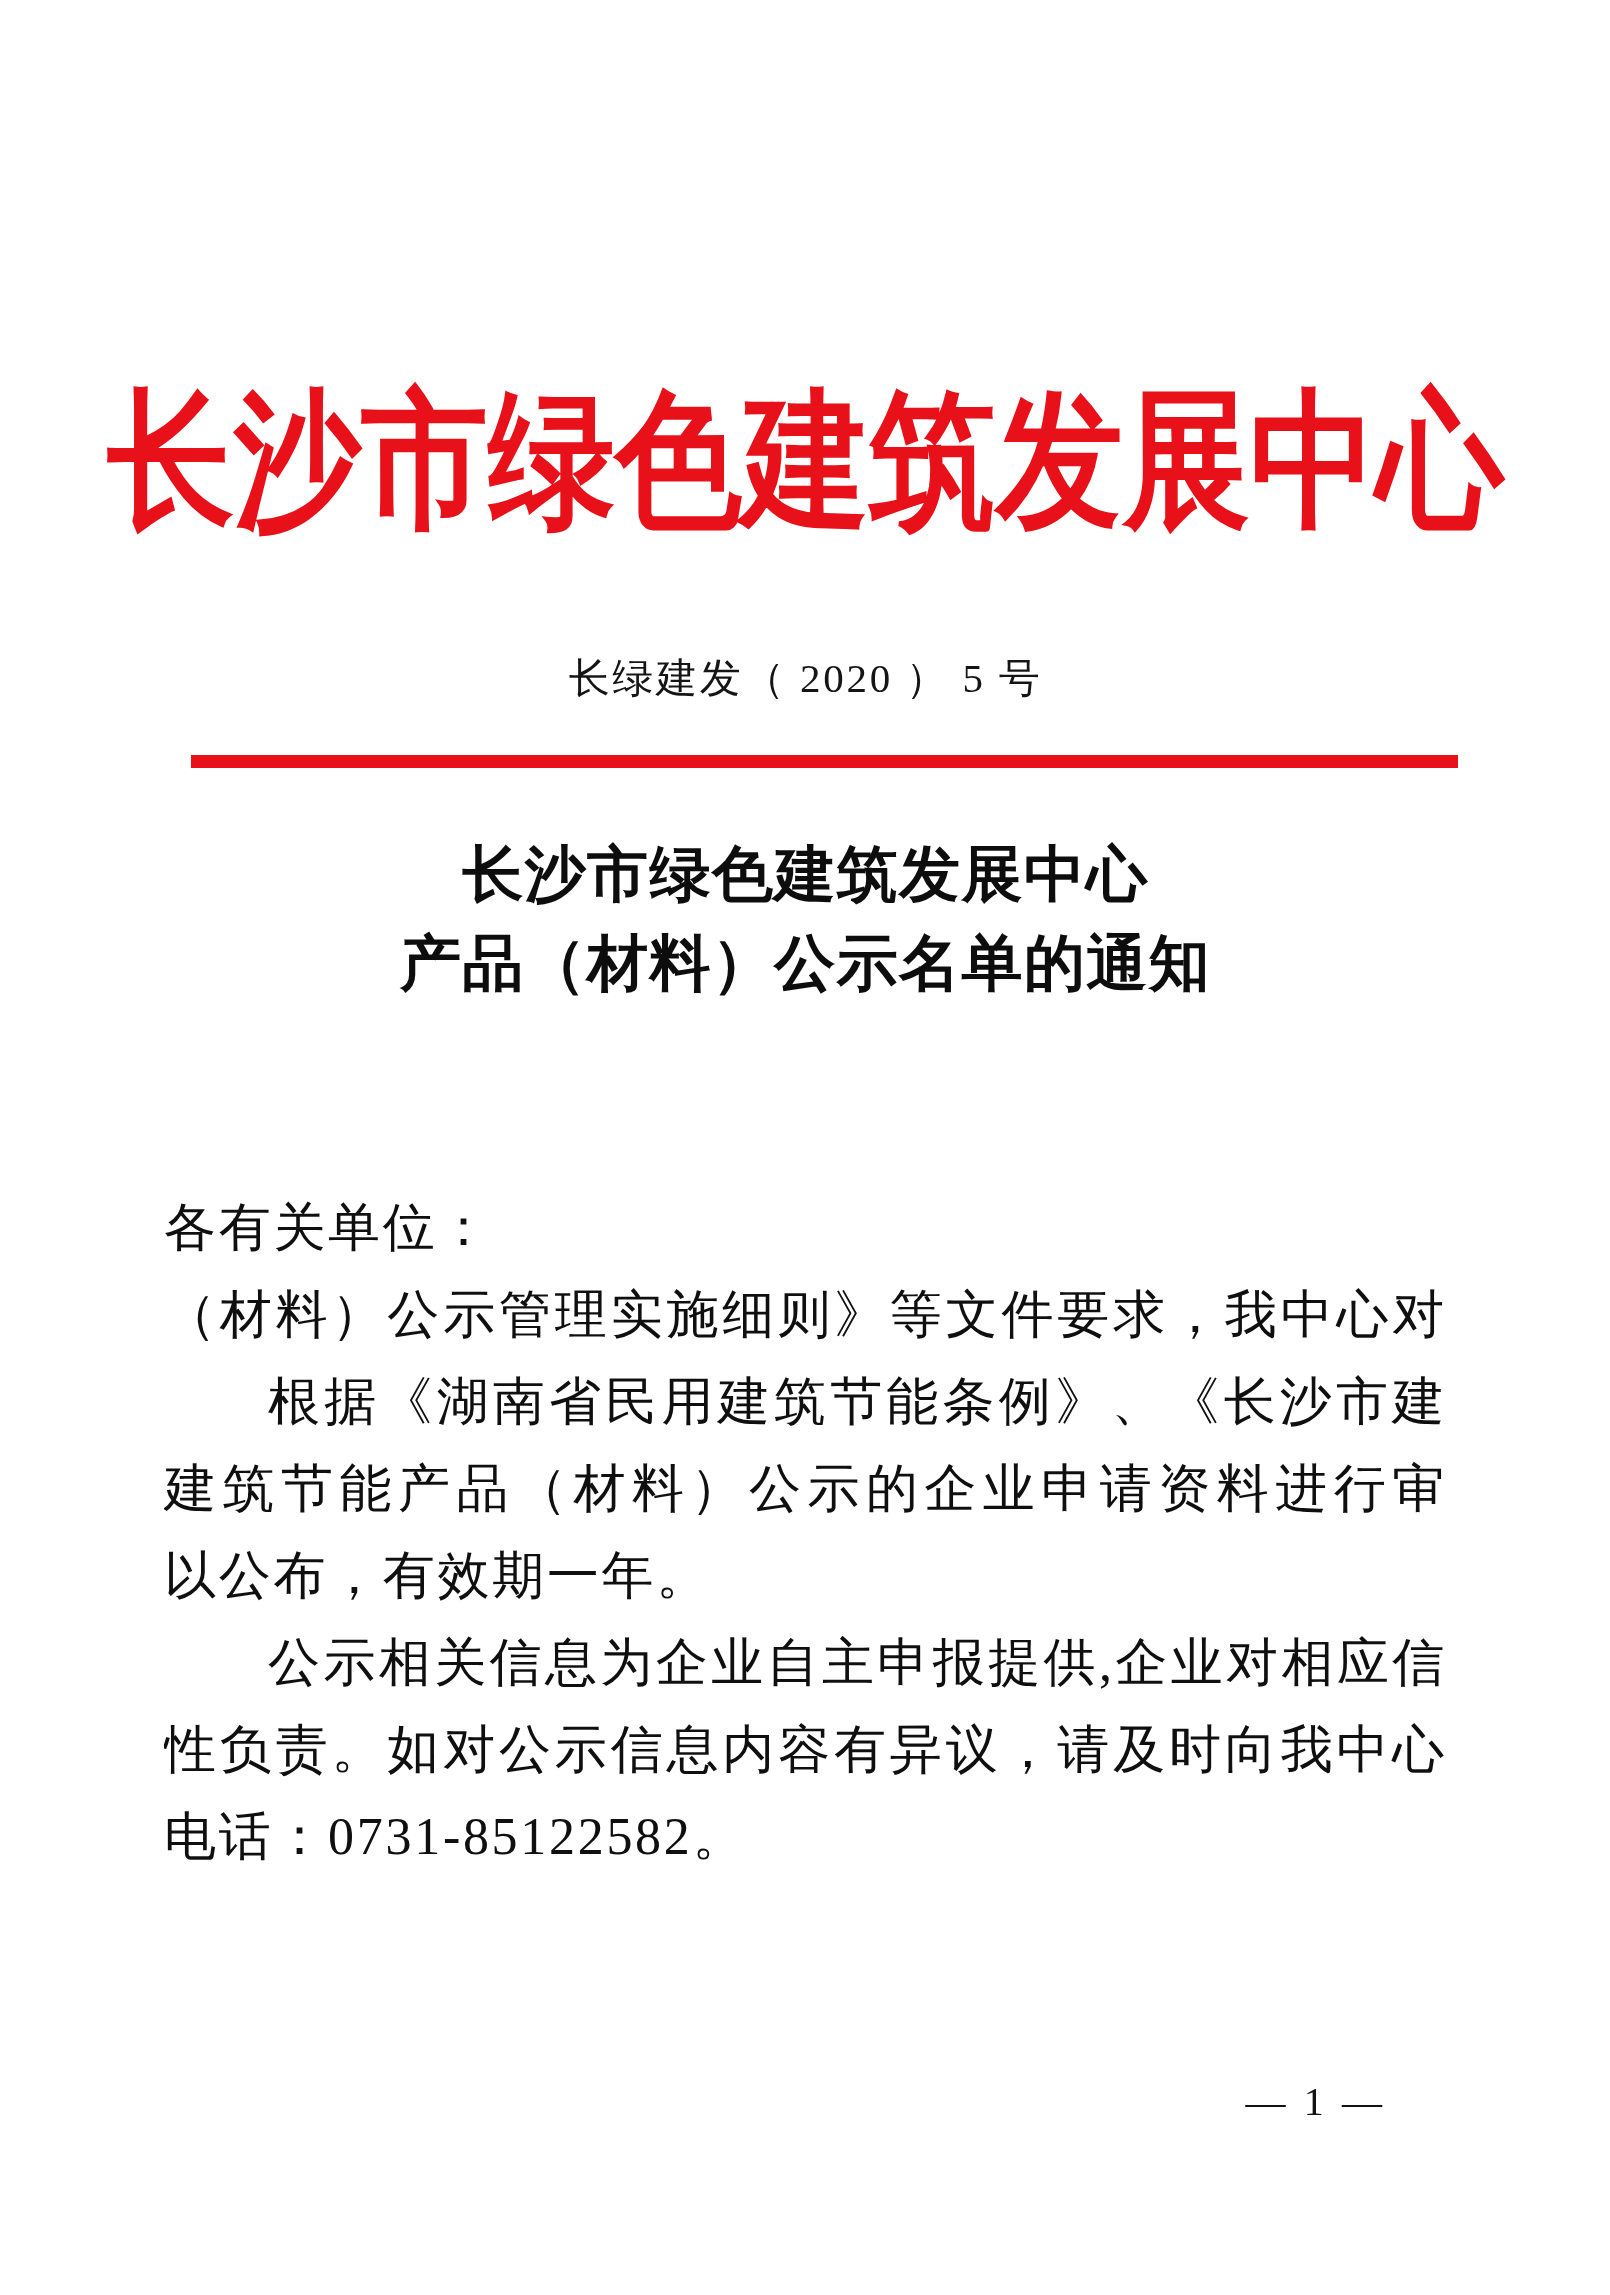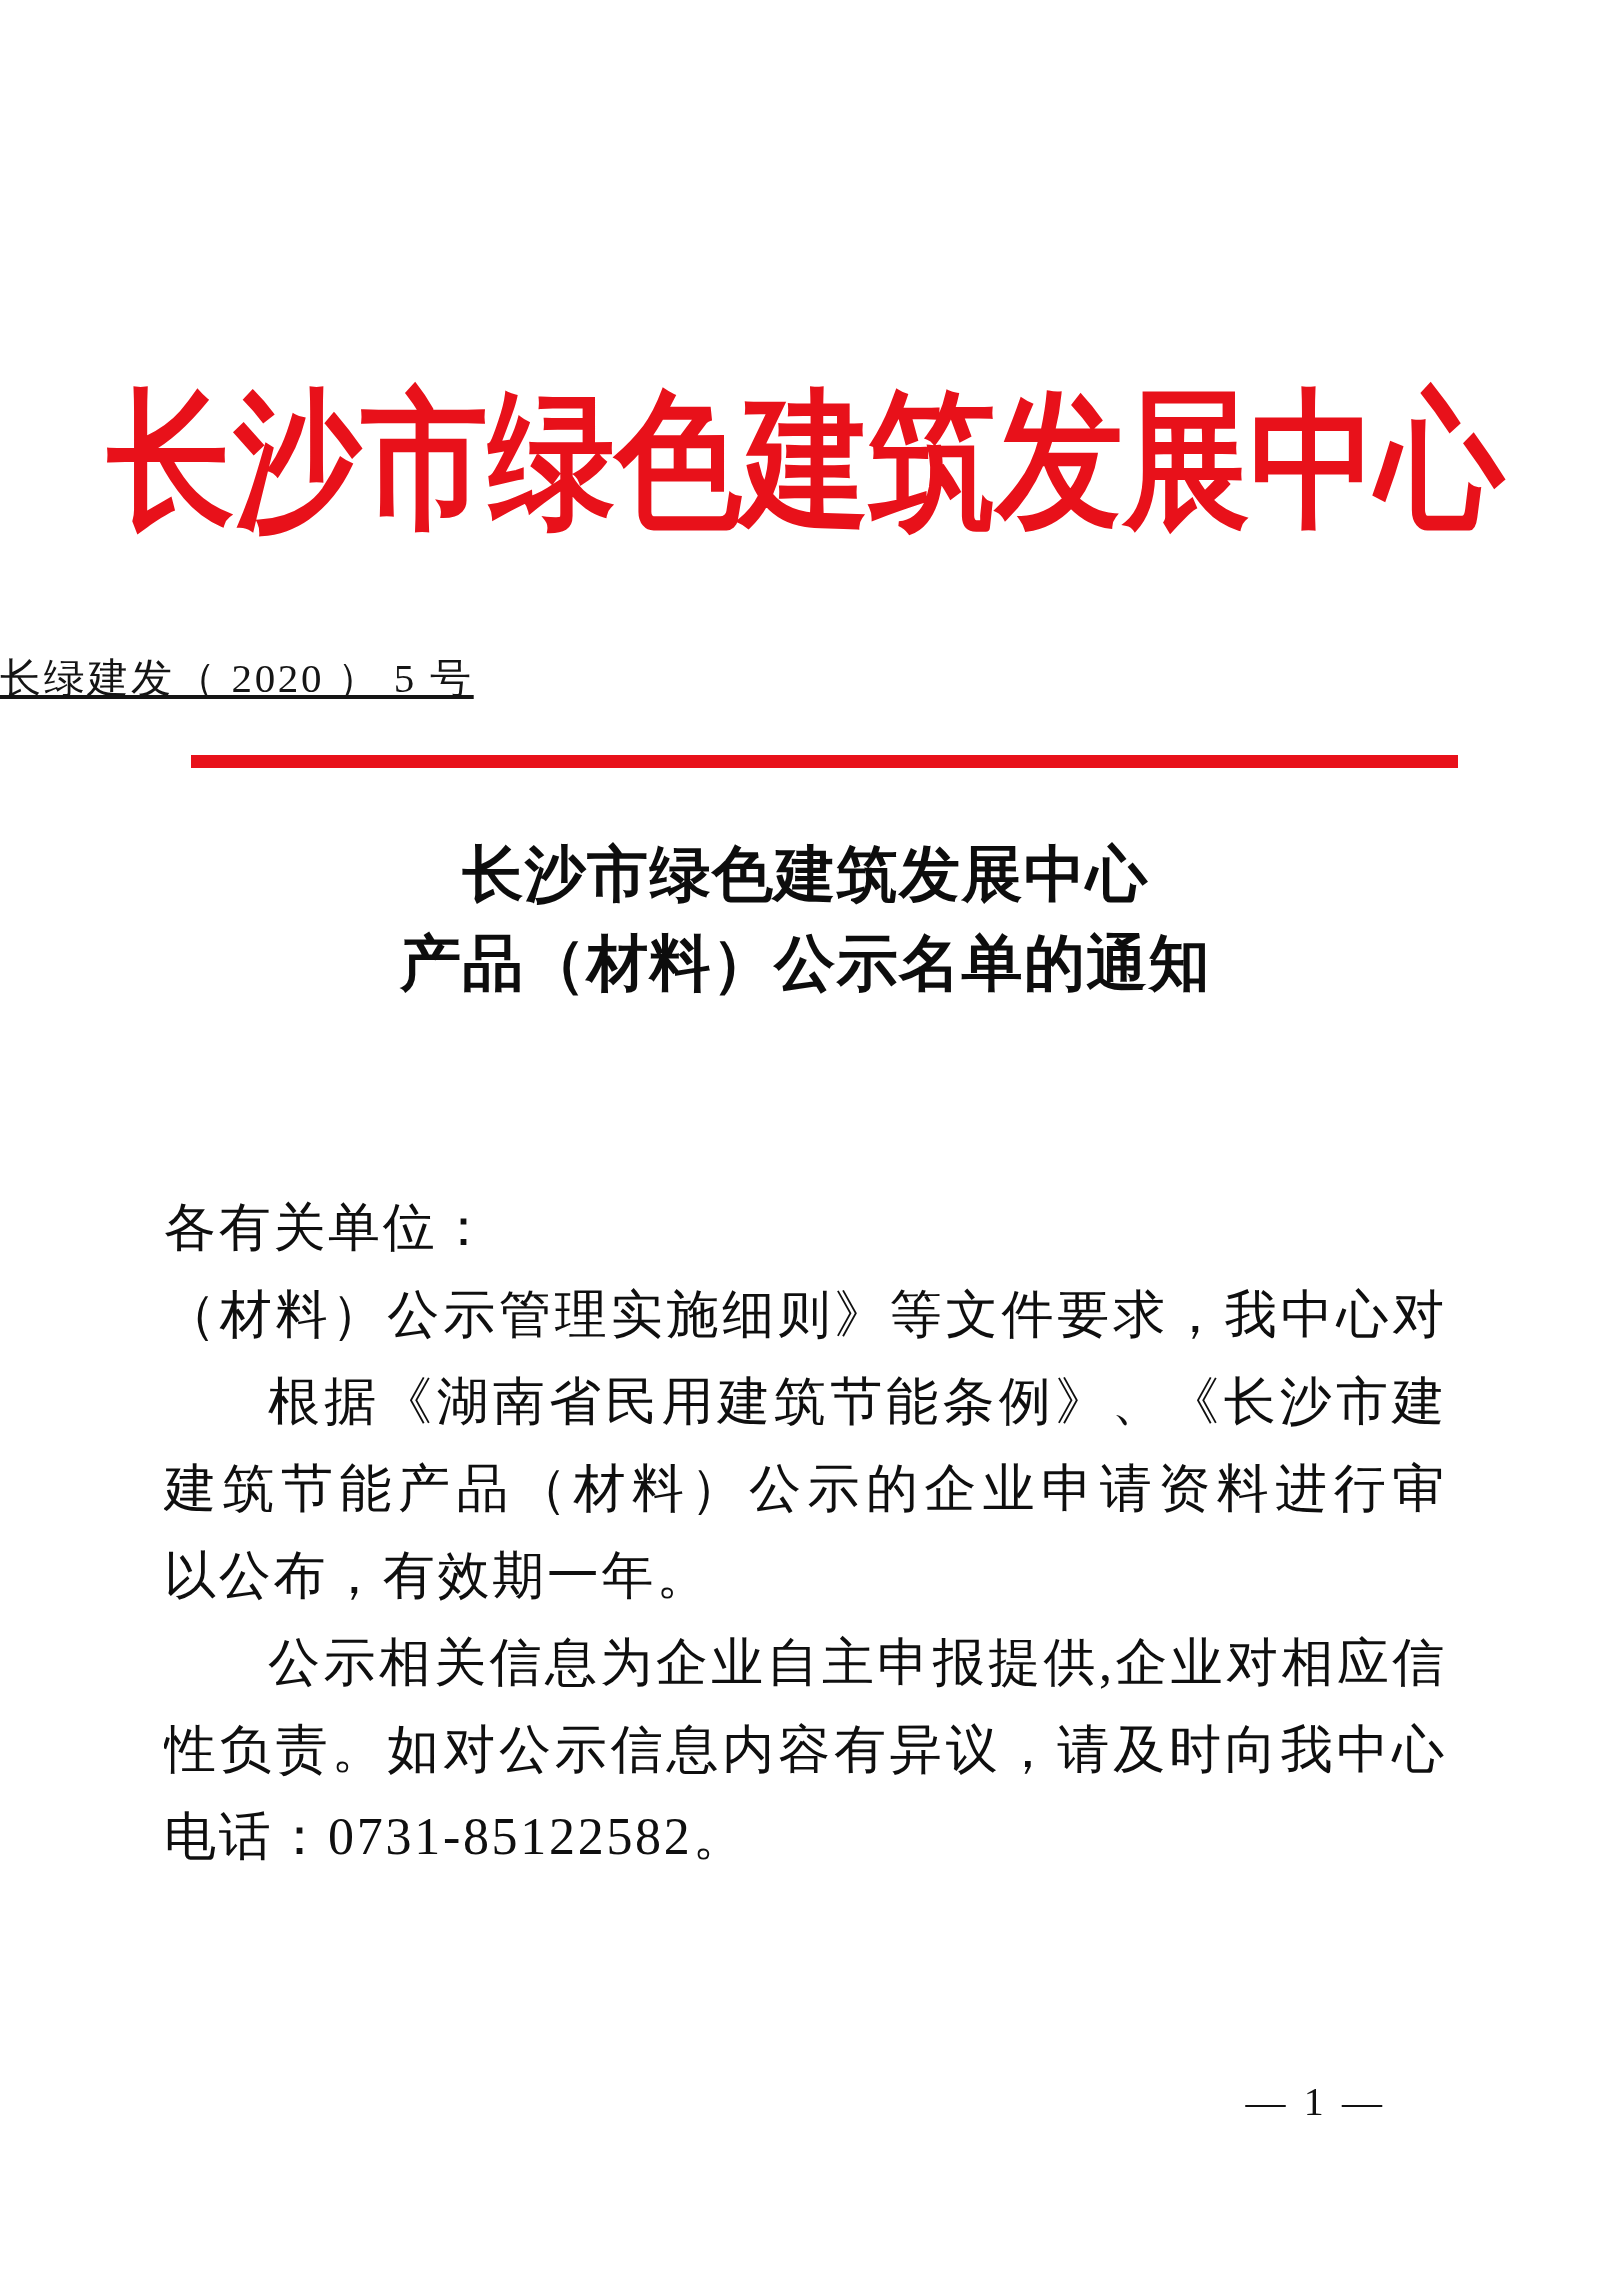--- a/index.html
+++ b/index.html
@@ -33,26 +33,26 @@
     transform-origin: center top;
     white-space: nowrap;
     font-family: "Liberation Serif", serif;
   }
   
   .doc-number {
     position: absolute;
     top: 638px;
     left: 0;
     right: 0;
+    text-align: center;
     font-size: 41px;
     line-height: 53px;
     color: #151515;
     letter-spacing: 2.7px;
     font-family: "Liberation Serif", serif;
-    text-decoration: underline;
   }
   
   .red-rule {
     position: absolute;
     top: 741px;
     left: 191px;
     width: 1267px;
     height: 13px;
     background: #e8111a;
   }

